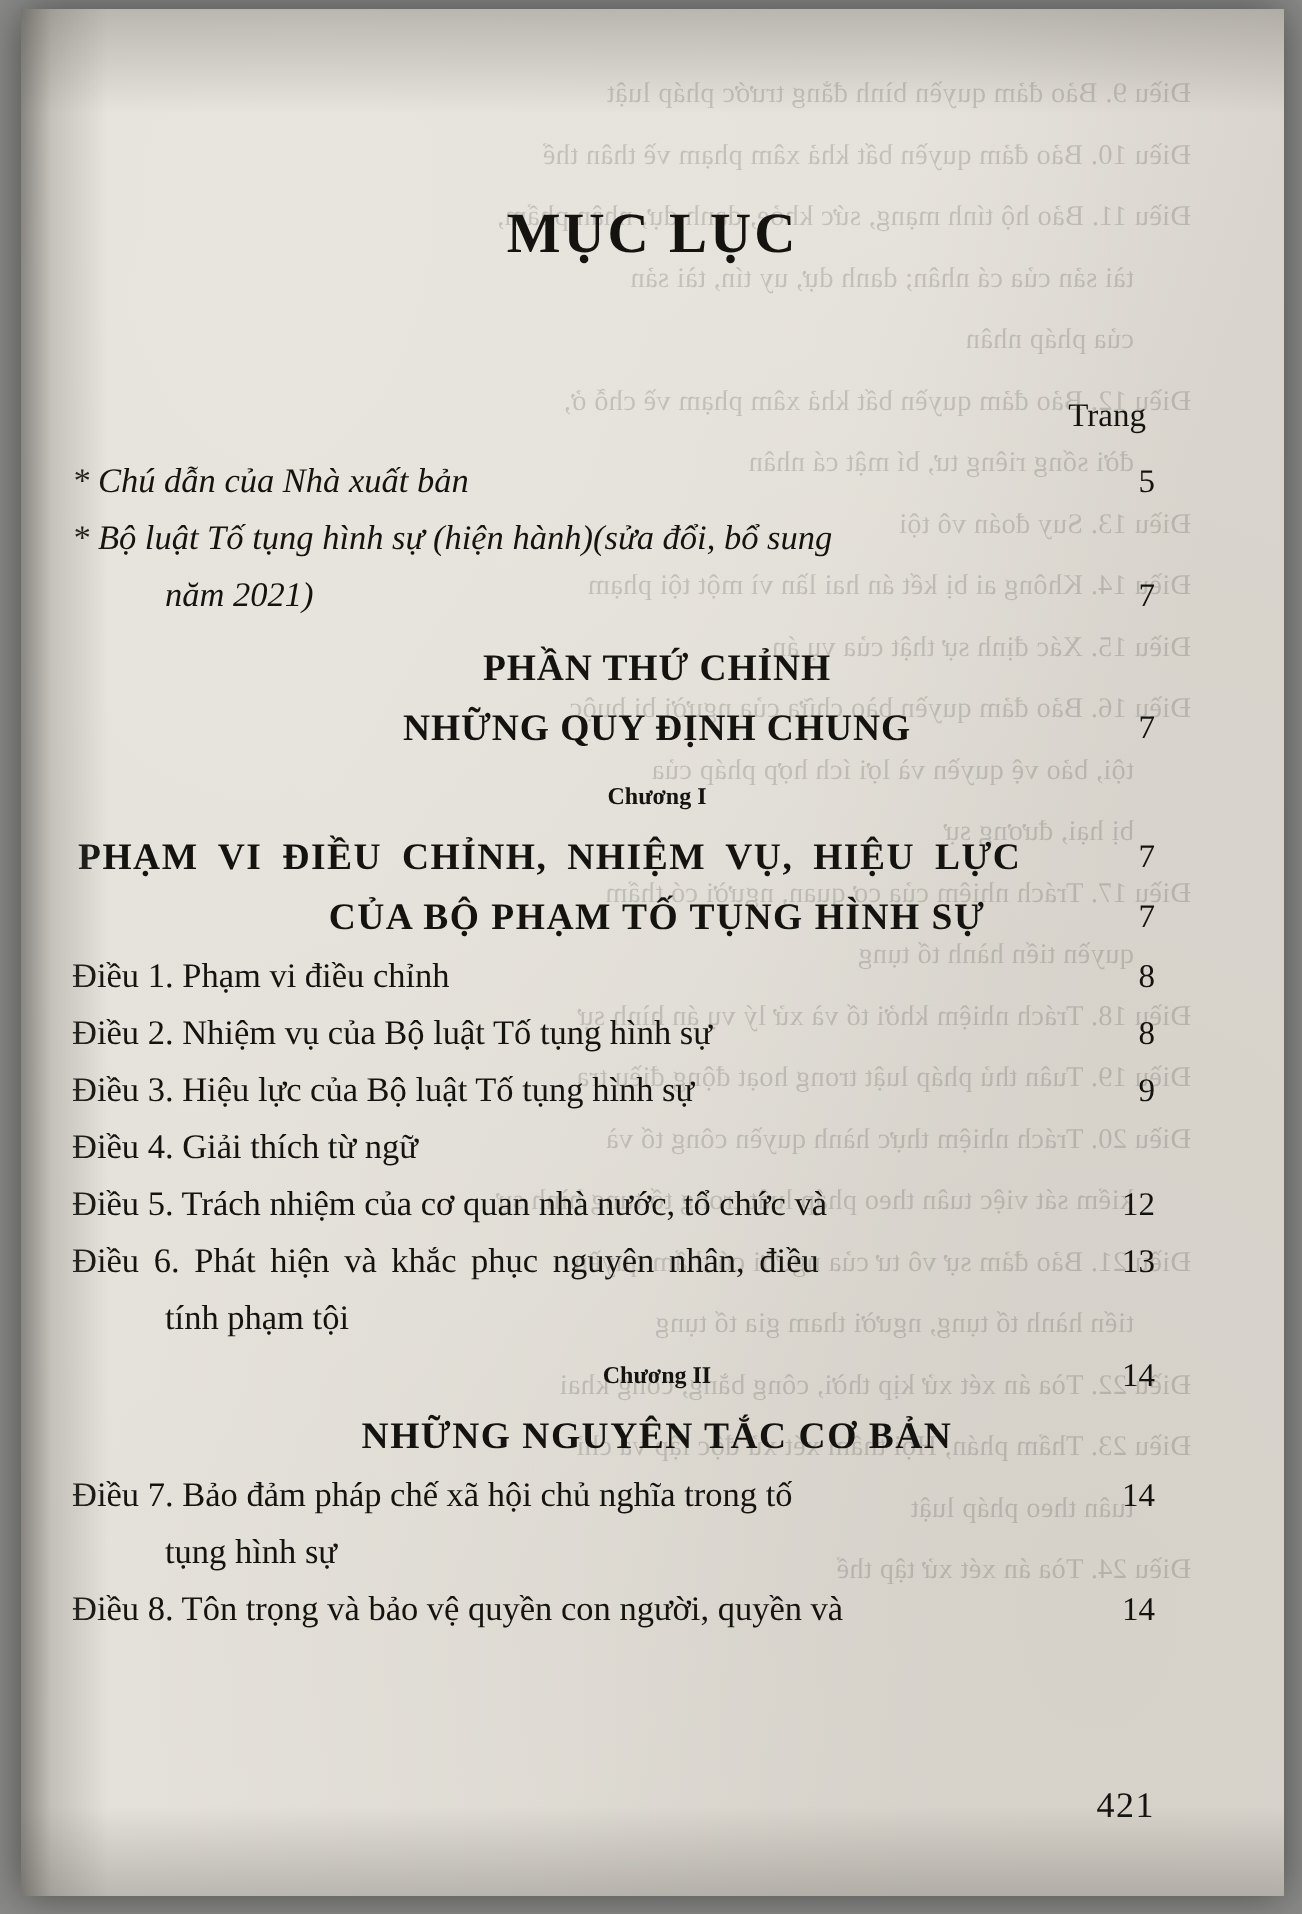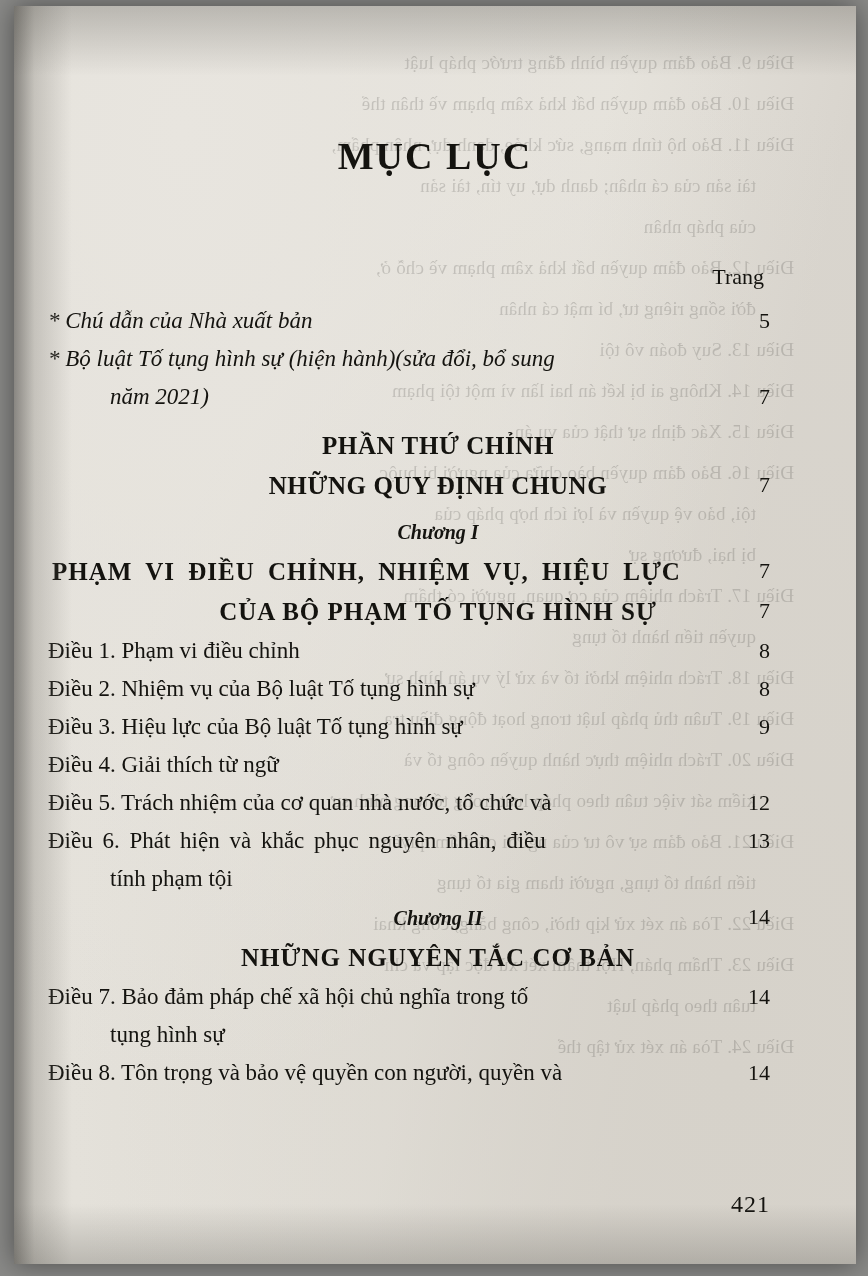--- a/index.html
+++ b/index.html
@@ -126,22 +126,21 @@
   }
 
   .heading {
     text-align: center;
     font-size: 25px;
     font-weight: bold;
     line-height: 40px;
     letter-spacing: .6px;
   }
   .heading.small {
-    font-size: 20px;
-    font-style: italic;
+    font-size: 16px;
     font-weight: bold;
     letter-spacing: 0;
   }
   .chapter-title {
     font-size: 25px;
     font-weight: bold;
     line-height: 40px;
     text-align: center;
     letter-spacing: 1px;
   }

